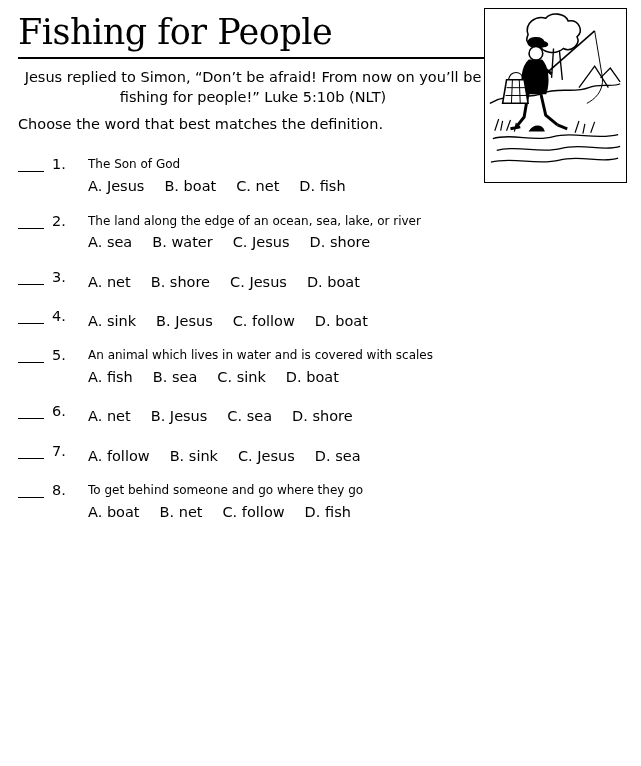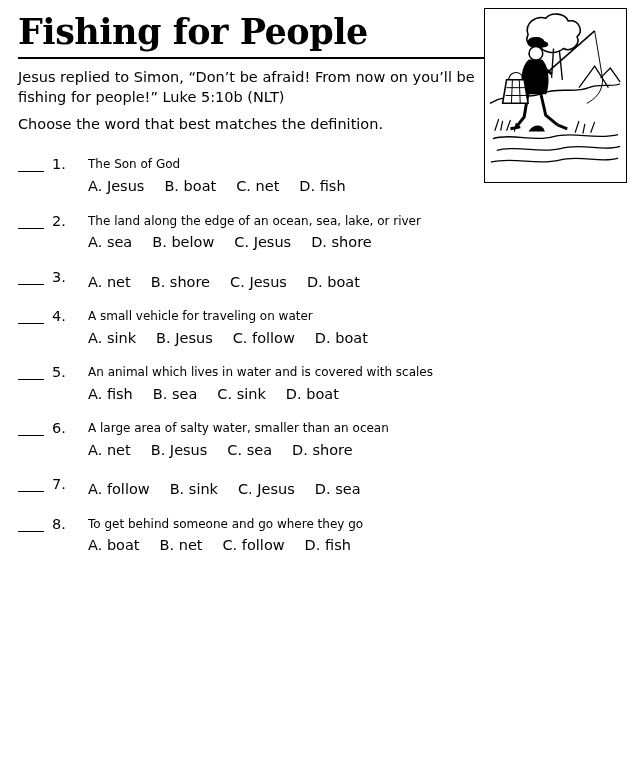--- a/index.html
+++ b/index.html
@@ -21,21 +21,21 @@
     height: 766px;
     padding: 0;
     box-sizing: border-box;
   }
   .header {
     position: relative;
     padding: 14px 18px 0 18px;
   }
   .title {
     font-family: "DejaVu Serif", serif;
-    font-weight: bold;
+    font-weight: normal;
     font-size: 35px;
     letter-spacing: -0.5px;
     line-height: 1.05;
     margin: 0;
     padding: 0 0 6px 0;
     white-space: nowrap;
   }
   .title-rule {
     border: 0;
     border-top: 2px solid #000;
@@ -46,20 +46,21 @@
     width: 470px;
     font-size: 14.5px;
     line-height: 1.42;
     padding-top: 8px;
   }
   .intro p {
     margin: 0;
   }
   .intro .verse {
     margin-bottom: 6px;
+    text-align: center;
   }
   .clipart {
     position: absolute;
     top: 8px;
     right: 14px;
     width: 143px;
     height: 175px;
     border: 1.5px solid #000;
     box-sizing: border-box;
     background: #fff;
@@ -186,21 +187,21 @@
       </div>
     </div>
 
     <div class="q">
       <div class="q-blank"></div>
       <div class="q-num">2.</div>
       <div class="q-body">
         <div class="q-text">The land along the edge of an ocean, sea, lake, or river</div>
         <div class="q-choices">
           <span class="choice">A. sea</span>
-          <span class="choice">B. below</span>
+          <span class="choice">B. water</span>
           <span class="choice">C. Jesus</span>
           <span class="choice">D. shore</span>
         </div>
       </div>
     </div>
 
     <div class="q">
       <div class="q-blank"></div>
       <div class="q-num">3.</div>
       <div class="q-body">
@@ -210,21 +211,20 @@
           <span class="choice">C. Jesus</span>
           <span class="choice">D. boat</span>
         </div>
       </div>
     </div>
 
     <div class="q">
       <div class="q-blank"></div>
       <div class="q-num">4.</div>
       <div class="q-body">
-        <div class="q-text">A small vehicle for traveling on water</div>
         <div class="q-choices">
           <span class="choice">A. sink</span>
           <span class="choice">B. Jesus</span>
           <span class="choice">C. follow</span>
           <span class="choice">D. boat</span>
         </div>
       </div>
     </div>
 
     <div class="q">
@@ -238,21 +238,20 @@
           <span class="choice">C. sink</span>
           <span class="choice">D. boat</span>
         </div>
       </div>
     </div>
 
     <div class="q">
       <div class="q-blank"></div>
       <div class="q-num">6.</div>
       <div class="q-body">
-        <div class="q-text">A large area of salty water, smaller than an ocean</div>
         <div class="q-choices">
           <span class="choice">A. net</span>
           <span class="choice">B. Jesus</span>
           <span class="choice">C. sea</span>
           <span class="choice">D. shore</span>
         </div>
       </div>
     </div>
 
     <div class="q">

